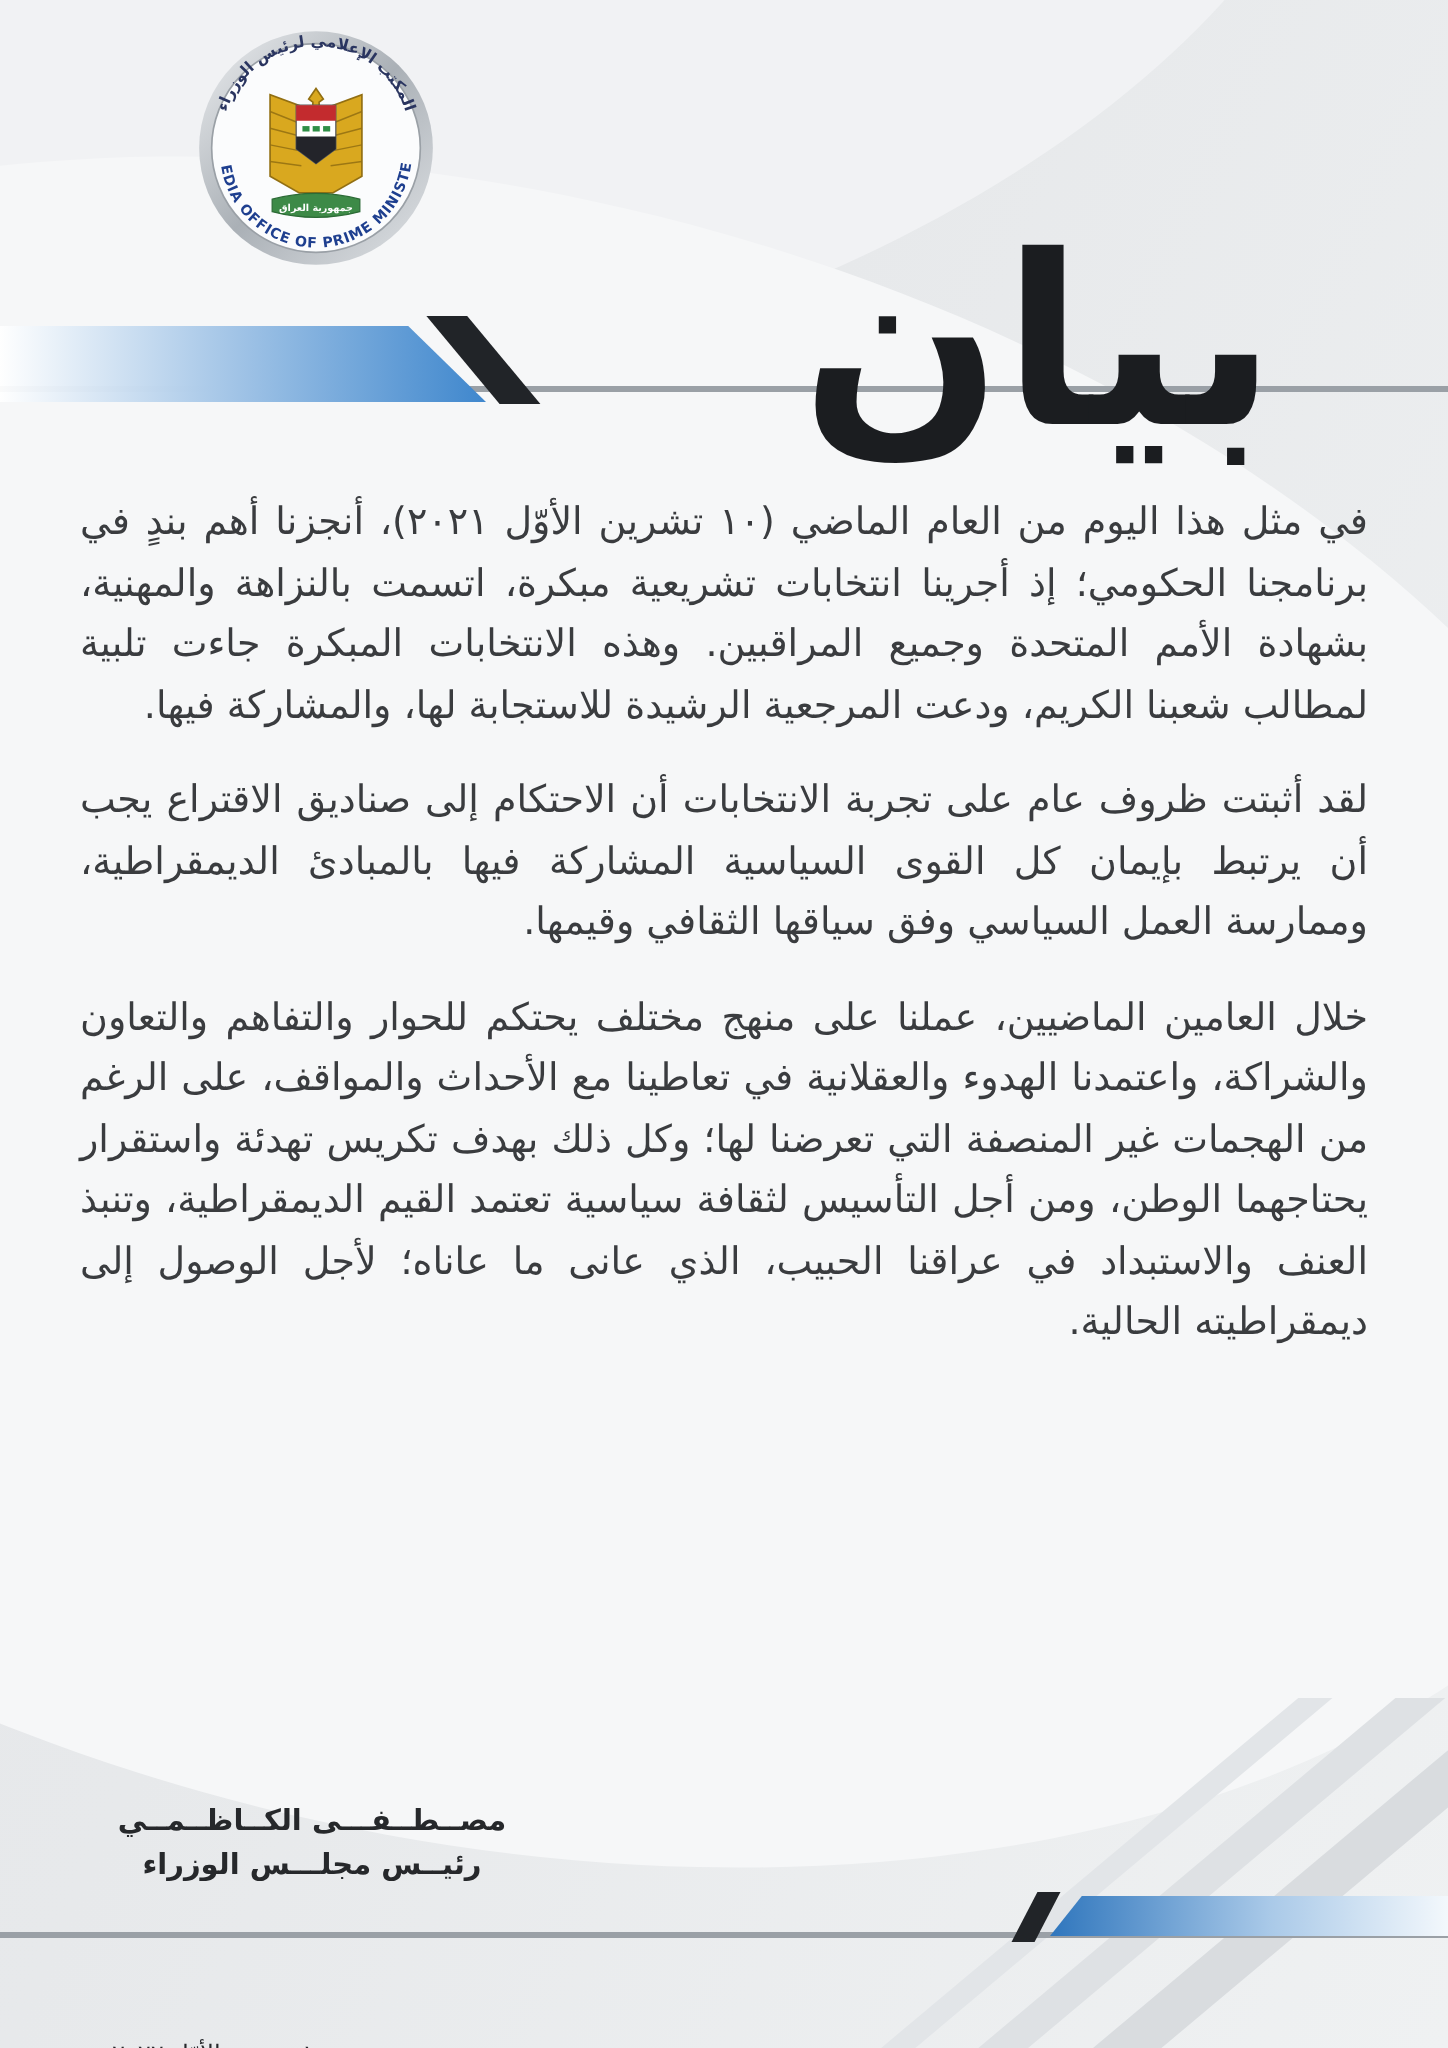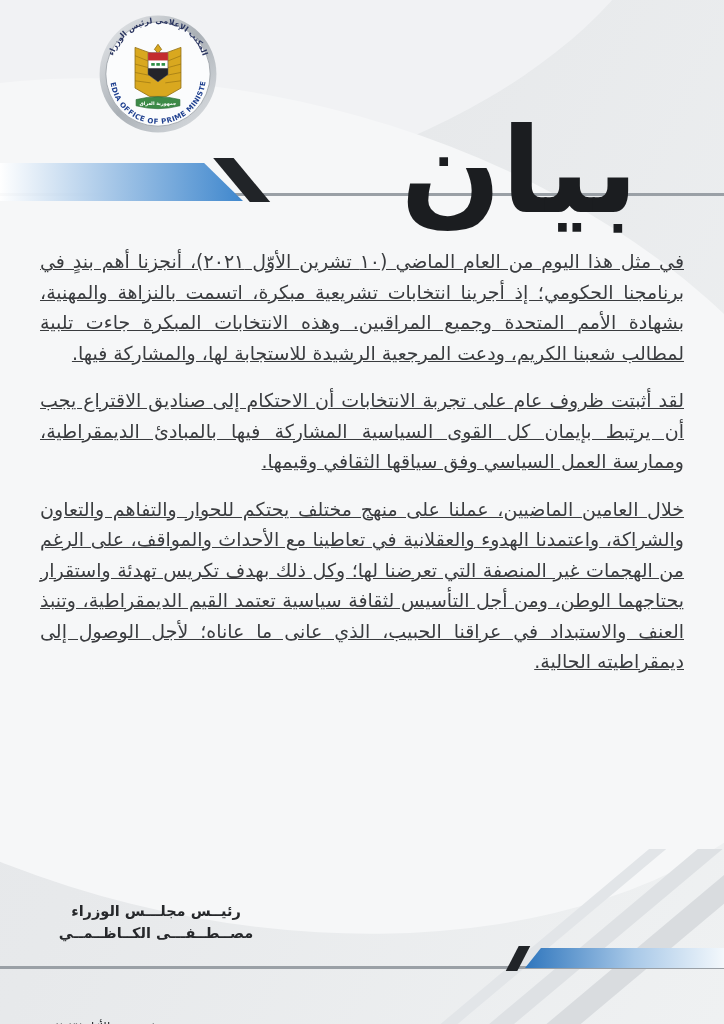--- a/index.html
+++ b/index.html
@@ -28,21 +28,21 @@
   .bar-blue-top{position:absolute;left:0;top:163px;width:243px;height:38px;z-index:3;
     background:linear-gradient(90deg,rgba(255,255,255,.95) 0%,#a8c8e8 45%,var(--accent-blue,#3f87cd) 100%);
     clip-path:polygon(0 0,84% 0,100% 100%,0 100%);}
   .slash-top{position:absolute;left:212px;top:158px;width:60px;height:44px;z-index:3;
     background:var(--slash-black,#212428);
     clip-path:polygon(2% 0,36% 0,97% 100%,63% 100%);}
   
   .statement{position:absolute;top:246px;left:40px;right:40px;z-index:2;
     direction:rtl;text-align:justify;color:var(--text,#3a3c3f);
     font-size:19px;line-height:30.5px;}
-  .statement p{margin:0 0 17px 0;text-decoration:underline;}
+  .statement p{margin:0 0 17px 0;}
   
   .signature{position:absolute;left:56px;top:900px;width:200px;z-index:2;direction:rtl;
     font-weight:bold;font-size:14.5px;line-height:1.55;color:#26282b;}
   .signature div{text-align:center;white-space:nowrap;}
   
   .rule-bottom{position:absolute;left:0;top:966px;width:724px;height:3px;
     background:var(--line-gray,#9aa0a6);z-index:1;}
   .bar-blue-bottom{position:absolute;right:0;top:948px;width:199px;height:20px;z-index:3;
     background:linear-gradient(90deg,#2f76bd 0%,#a9c9e8 55%,#f3f8fc 100%);
     clip-path:polygon(8% 0,100% 0,100% 100%,0 100%);}
@@ -107,22 +107,22 @@
   <div class="bar-blue-top"></div>
   <div class="slash-top"></div>
 
   <div class="statement">
       <p>في مثل هذا اليوم من العام الماضي (١٠ تشرين الأوّل ٢٠٢١)، أنجزنا أهم بندٍ في برنامجنا الحكومي؛ إذ أجرينا انتخابات تشريعية مبكرة، اتسمت بالنزاهة والمهنية، بشهادة الأمم المتحدة وجميع المراقبين. وهذه الانتخابات المبكرة جاءت تلبية لمطالب شعبنا الكريم، ودعت المرجعية الرشيدة للاستجابة لها، والمشاركة فيها.</p>
       <p>لقد أثبتت ظروف عام على تجربة الانتخابات أن الاحتكام إلى صناديق الاقتراع يجب أن يرتبط بإيمان كل القوى السياسية المشاركة فيها بالمبادئ الديمقراطية، وممارسة العمل السياسي وفق سياقها الثقافي وقيمها.</p>
       <p>خلال العامين الماضيين، عملنا على منهج مختلف يحتكم للحوار والتفاهم والتعاون والشراكة، واعتمدنا الهدوء والعقلانية في تعاطينا مع الأحداث والمواقف، على الرغم من الهجمات غير المنصفة التي تعرضنا لها؛ وكل ذلك بهدف تكريس تهدئة واستقرار يحتاجهما الوطن، ومن أجل التأسيس لثقافة سياسية تعتمد القيم الديمقراطية، وتنبذ العنف والاستبداد في عراقنا الحبيب، الذي عانى ما عاناه؛ لأجل الوصول إلى ديمقراطيته الحالية.</p>
     </div>
 
   <div class="signature">
+    <div>مصــطــفـــى الكــاظــمــي</div>
     <div>رئيــس مجلـــس الوزراء</div>
-    <div>مصــطــفـــى الكــاظــمــي</div>
   </div>
 
   <div class="rule-bottom"></div>
   <div class="bar-blue-bottom"></div>
   <div class="slash-bottom"></div>
   <div class="date">١٠ تشرين الأوّل ٢٠٢٢</div>
 
 </div>
 
 </body></html>

